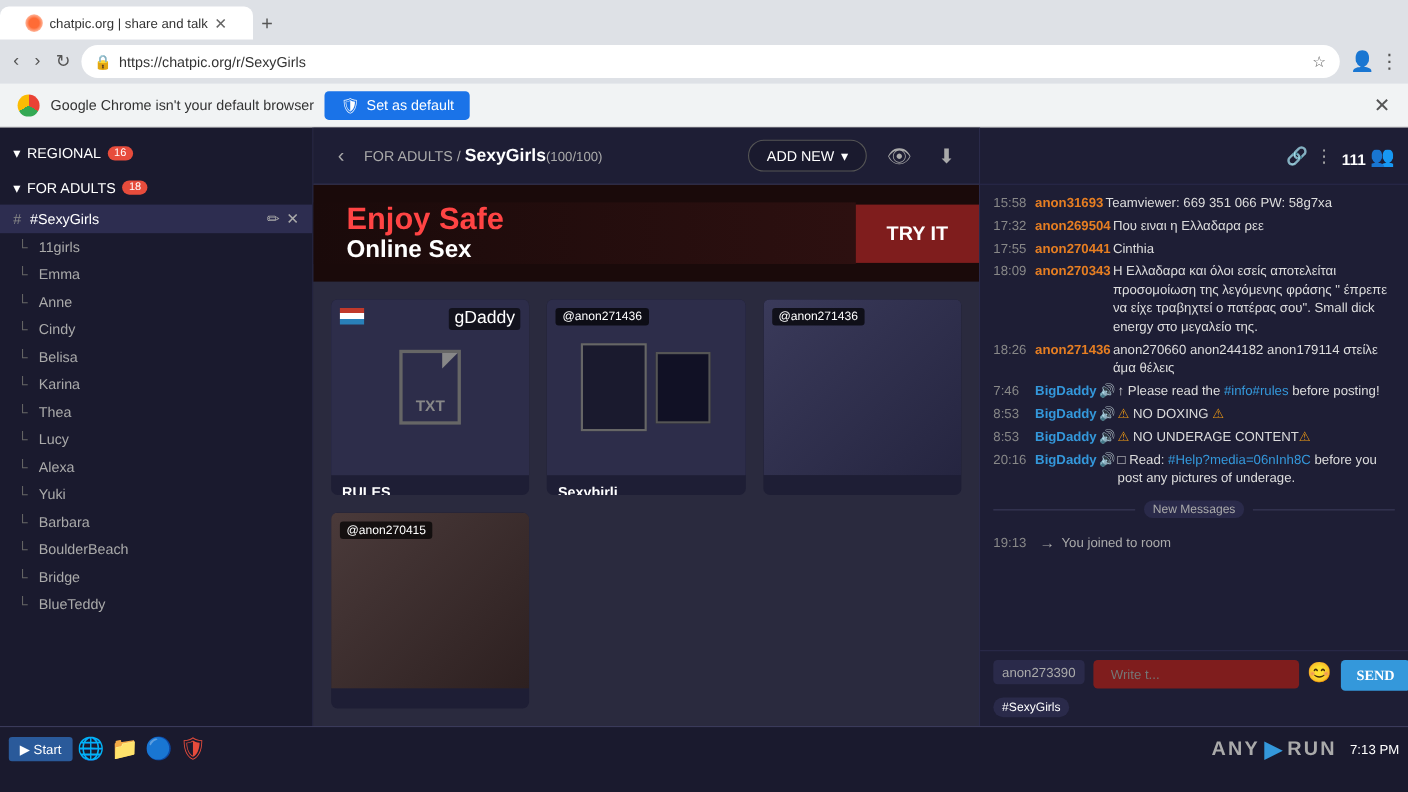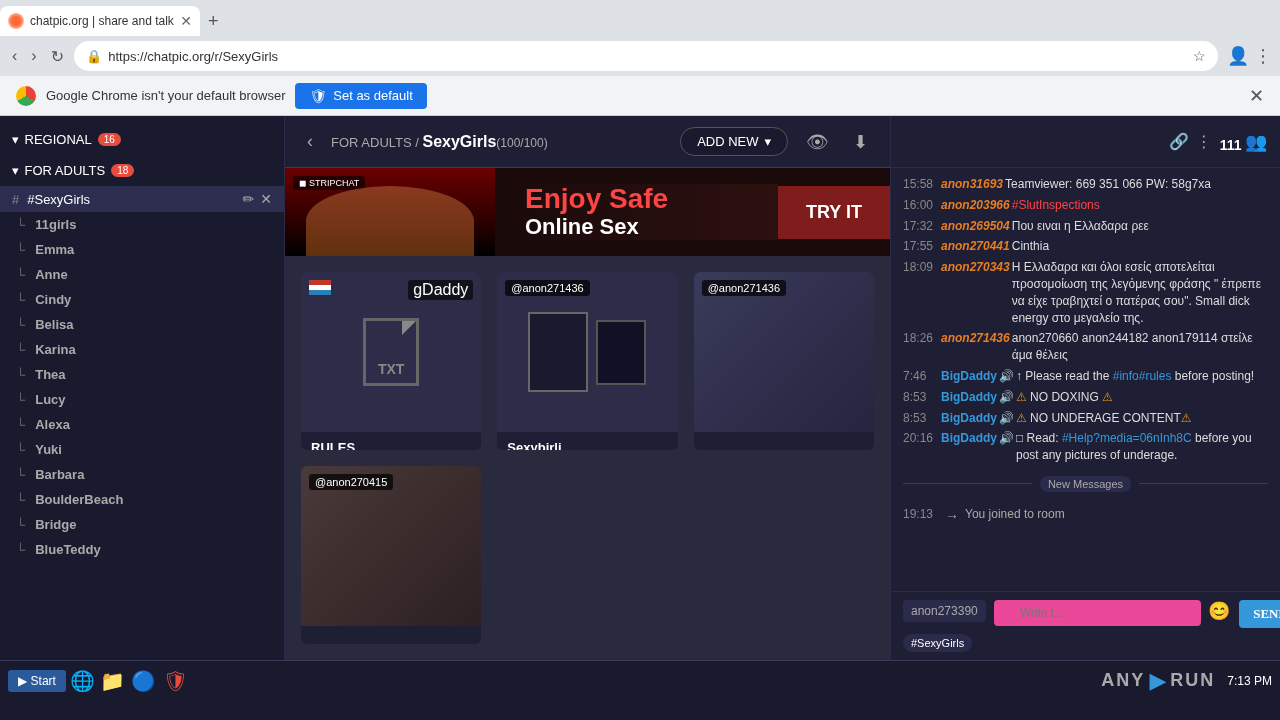--- a/index.html
+++ b/index.html
@@ -1,21 +1,21 @@
 <!DOCTYPE html>
 <html><head>
   <meta charset="utf-8">
   <style>
     * { box-sizing: border-box; margin: 0; padding: 0; }
     body { font-family: Arial, sans-serif; background: #1a1a2e; color: #fff; width: 1280px; height: 720px; overflow: hidden; font-size: 13px; }
 
     
     .browser-frame { background: #dee1e6; width: 1280px; }
     .tab-bar { display: flex; align-items: center; background: #dee1e6; height: 36px; padding: 6px 0 0 0; }
-    .tab { display: flex; align-items: center; background: #fff; border-radius: 8px 8px 0 0; padding: 0 8px; height: 30px; font-size: 12px; color: #333; gap: 6px; min-width: 200px; }
+    .tab { display: flex; align-items: center; background: #fff; border-radius: 8px 8px 0 0; padding: 0 23px; height: 30px; font-size: 12px; color: #333; gap: 6px; min-width: 200px; }
     .tab-favicon { width: 16px; height: 16px; border-radius: 50%; background: radial-gradient(circle, #ff6b35 40%, #fff 100%); }
     .tab-title { flex: 1; white-space: nowrap; overflow: hidden; text-overflow: ellipsis; font-size: 12px; color: #333; }
     .tab-close { font-size: 14px; color: #666; cursor: pointer; }
     .new-tab-btn { background: none; border: none; font-size: 18px; color: #555; cursor: pointer; padding: 0 8px; }
 
     .address-bar { display: flex; align-items: center; background: #dee1e6; padding: 4px 8px; height: 40px; gap: 6px; }
     .nav-btn { background: none; border: none; color: #555; font-size: 16px; cursor: pointer; padding: 4px; border-radius: 50%; }
     .url-box { flex: 1; display: flex; align-items: center; background: #fff; border-radius: 20px; padding: 4px 12px; height: 30px; gap: 6px; }
     .url-text { font-size: 13px; color: #333; flex: 1; }
     .url-icons { display: flex; gap: 6px; color: #555; font-size: 14px; }
@@ -29,21 +29,21 @@
 
     
     .app { display: flex; height: 544px; width: 1280px; }
 
     
     .sidebar { width: 285px; background: #1a1a2e; border-right: 1px solid #2a2a4a; overflow-y: auto; flex-shrink: 0; }
     .sidebar-section { padding: 8px 0; }
     .sidebar-header { display: flex; align-items: center; padding: 8px 12px; cursor: pointer; gap: 6px; }
     .sidebar-badge { background: #e74c3c; color: #fff; border-radius: 10px; padding: 1px 6px; font-size: 10px; }
     .sidebar-channel { display: flex; align-items: center; padding: 5px 16px; cursor: pointer; gap: 8px; color: #aaa; font-size: 13px; }
-    .channel-name { flex: 1; font-weight: bold; }
+    .channel-name { flex: 1; }
     .hash-icon { color: #666; margin-right: 2px; }
     .active-channel-row { display: flex; align-items: center; padding: 5px 12px; background: #2d2d50; cursor: pointer; gap: 8px; color: #fff; }
     .active-channel-icons { display: flex; gap: 6px; margin-left: auto; }
     .active-channel-icon { color: #aaa; font-size: 14px; cursor: pointer; }
 
     
     .main { flex: 1; display: flex; flex-direction: column; background: #2a2a3e; }
     .main-header { display: flex; align-items: center; padding: 0 16px; height: 52px; background: #1e1e35; border-bottom: 1px solid #3a3a5a; gap: 12px; }
     .breadcrumb { font-size: 13px; color: #aaa; }
     .breadcrumb-channel { font-size: 16px; font-weight: bold; color: #fff; }
@@ -78,30 +78,30 @@
     .chat-icons { display: flex; gap: 6px; margin-left: auto; }
     .chat-icon-btn { background: none; border: none; color: #aaa; font-size: 16px; cursor: pointer; }
     .user-count { display: flex; align-items: flex-end; gap: 4px; color: #fff; font-size: 14px; font-weight: bold; }
     .user-count-icon { font-size: 18px; color: #aaa; }
 
     .chat-messages { flex: 1; overflow-y: auto; padding: 8px 12px; display: flex; flex-direction: column; gap: 4px; }
     .chat-msg { font-size: 12px; line-height: 1.4; display: flex; flex-wrap: wrap; gap: 2px; }
     .msg-time { color: #888; flex-shrink: 0; min-width: 36px; }
     .msg-user { color: #e67e22; font-weight: bold; cursor: pointer; flex-shrink: 0; }
     .msg-user.bigdaddy { color: #3498db; }
-    .msg-user.anon { color: #e67e22; font-style: italic; }
+    .msg-user.anon { color: #e67e22; }
     .msg-text { color: #ddd; word-break: break-word; flex: 1; }
     .chat-divider { text-align: center; background: #2a2a4a; color: #aaa; font-size: 11px; padding: 2px 8px; border-radius: 10px; margin: 4px auto; cursor: pointer; }
     .system-msg { display: flex; align-items: center; gap: 6px; color: #aaa; font-size: 12px; padding: 2px 0; }
     .system-arrow { color: #aaa; font-size: 14px; }
 
     .chat-input-area { padding: 8px 12px; border-top: 1px solid #2a2a4a; }
     .chat-input-row { display: flex; align-items: flex-start; gap: 8px; }
     .chat-user-tag { color: #aaa; font-size: 12px; background: #2a2a4a; padding: 4px 8px; border-radius: 4px; }
-    .chat-input { flex: 1; background: #ec4899; border: none; color: #fff; padding: 6px 26px; border-radius: 4px; font-size: 12px; outline: none; }
+    .chat-input { flex: 1; background: #7f1d1d; border: none; color: #fff; padding: 6px 16px; border-radius: 4px; font-size: 12px; outline: none; }
     .chat-emoji { background: none; border: none; color: #aaa; font-size: 18px; cursor: pointer; }
     .chat-send { background: #3498db; color: #fff; border: none; padding: 6px 14px; border-radius: 4px; font-size: 13px; font-weight: bold; cursor: pointer; font-family: Liberation Serif, serif; }
     .chat-tags { display: flex; gap: 6px; margin-top: 6px; }
     .chat-tag { background: #2a2a4a; color: #fff; font-size: 11px; padding: 3px 8px; border-radius: 12px; cursor: pointer; }
 
     
     .taskbar { height: 40px; background: #1a1a2e; display: flex; align-items: center; padding: 0 8px; border-top: 1px solid #3a3a5a; gap: 4px; }
     .start-btn { background: #2a5a9a; color: #fff; border: none; padding: 4px 10px; border-radius: 3px; font-size: 12px; cursor: pointer; }
     .taskbar-icons { display: flex; gap: 6px; align-items: center; color: #aaa; }
     .taskbar-icon { font-size: 20px; }
@@ -248,26 +248,20 @@
       </span>
       <button class="add-new-btn">
         <span>ADD NEW</span>
         <span>▾</span>
       </button>
       <button class="header-icon-btn">👁</button>
       <button class="header-icon-btn">⬇</button>
     </div>
 
     <div class="ad-banner">
-      <div class="ad-img">
-        <span class="stripchat-logo">◼ STRIPCHAT</span>
-        <div style="width:100%;height:100%;background:linear-gradient(180deg,#6b0000 0%,#2d0000 60%,#000 100%);display:flex;align-items:flex-end;justify-content:center;">
-          <div style="width:80%;height:80%;background:linear-gradient(180deg,#a0522d 0%,#8B4513 100%);border-radius:50% 50% 0 0;opacity:0.7;"></div>
-        </div>
-      </div>
       <div class="ad-text">
         <div class="ad-title">Enjoy Safe</div>
         <div class="ad-subtitle">Online Sex</div>
       </div>
       <button class="try-btn">TRY IT</button>
     </div>
 
     <div class="media-grid">
 
       <div class="media-card">
@@ -336,25 +330,20 @@
         <span class="user-count-icon">👥</span>
       </div>
     </div>
     <div class="chat-messages">
       <div class="chat-msg">
         <span class="msg-time">15:58</span>
         <span class="msg-user anon">anon31693</span>
         <span class="msg-text">Teamviewer: 669 351 066 PW: 58g7xa</span>
       </div>
       <div class="chat-msg">
-        <span class="msg-time">16:00</span>
-        <span class="msg-user anon">anon203966</span>
-        <span class="msg-text"><span style="color:#ff4444;">#SlutInspections</span></span>
-      </div>
-      <div class="chat-msg">
         <span class="msg-time">17:32</span>
         <span class="msg-user anon">anon269504</span>
         <span class="msg-text">Που ειναι η Ελλαδαρα ρεε</span>
       </div>
       <div class="chat-msg">
         <span class="msg-time">17:55</span>
         <span class="msg-user anon">anon270441</span>
         <span class="msg-text">Cinthia</span>
       </div>
       <div class="chat-msg">

